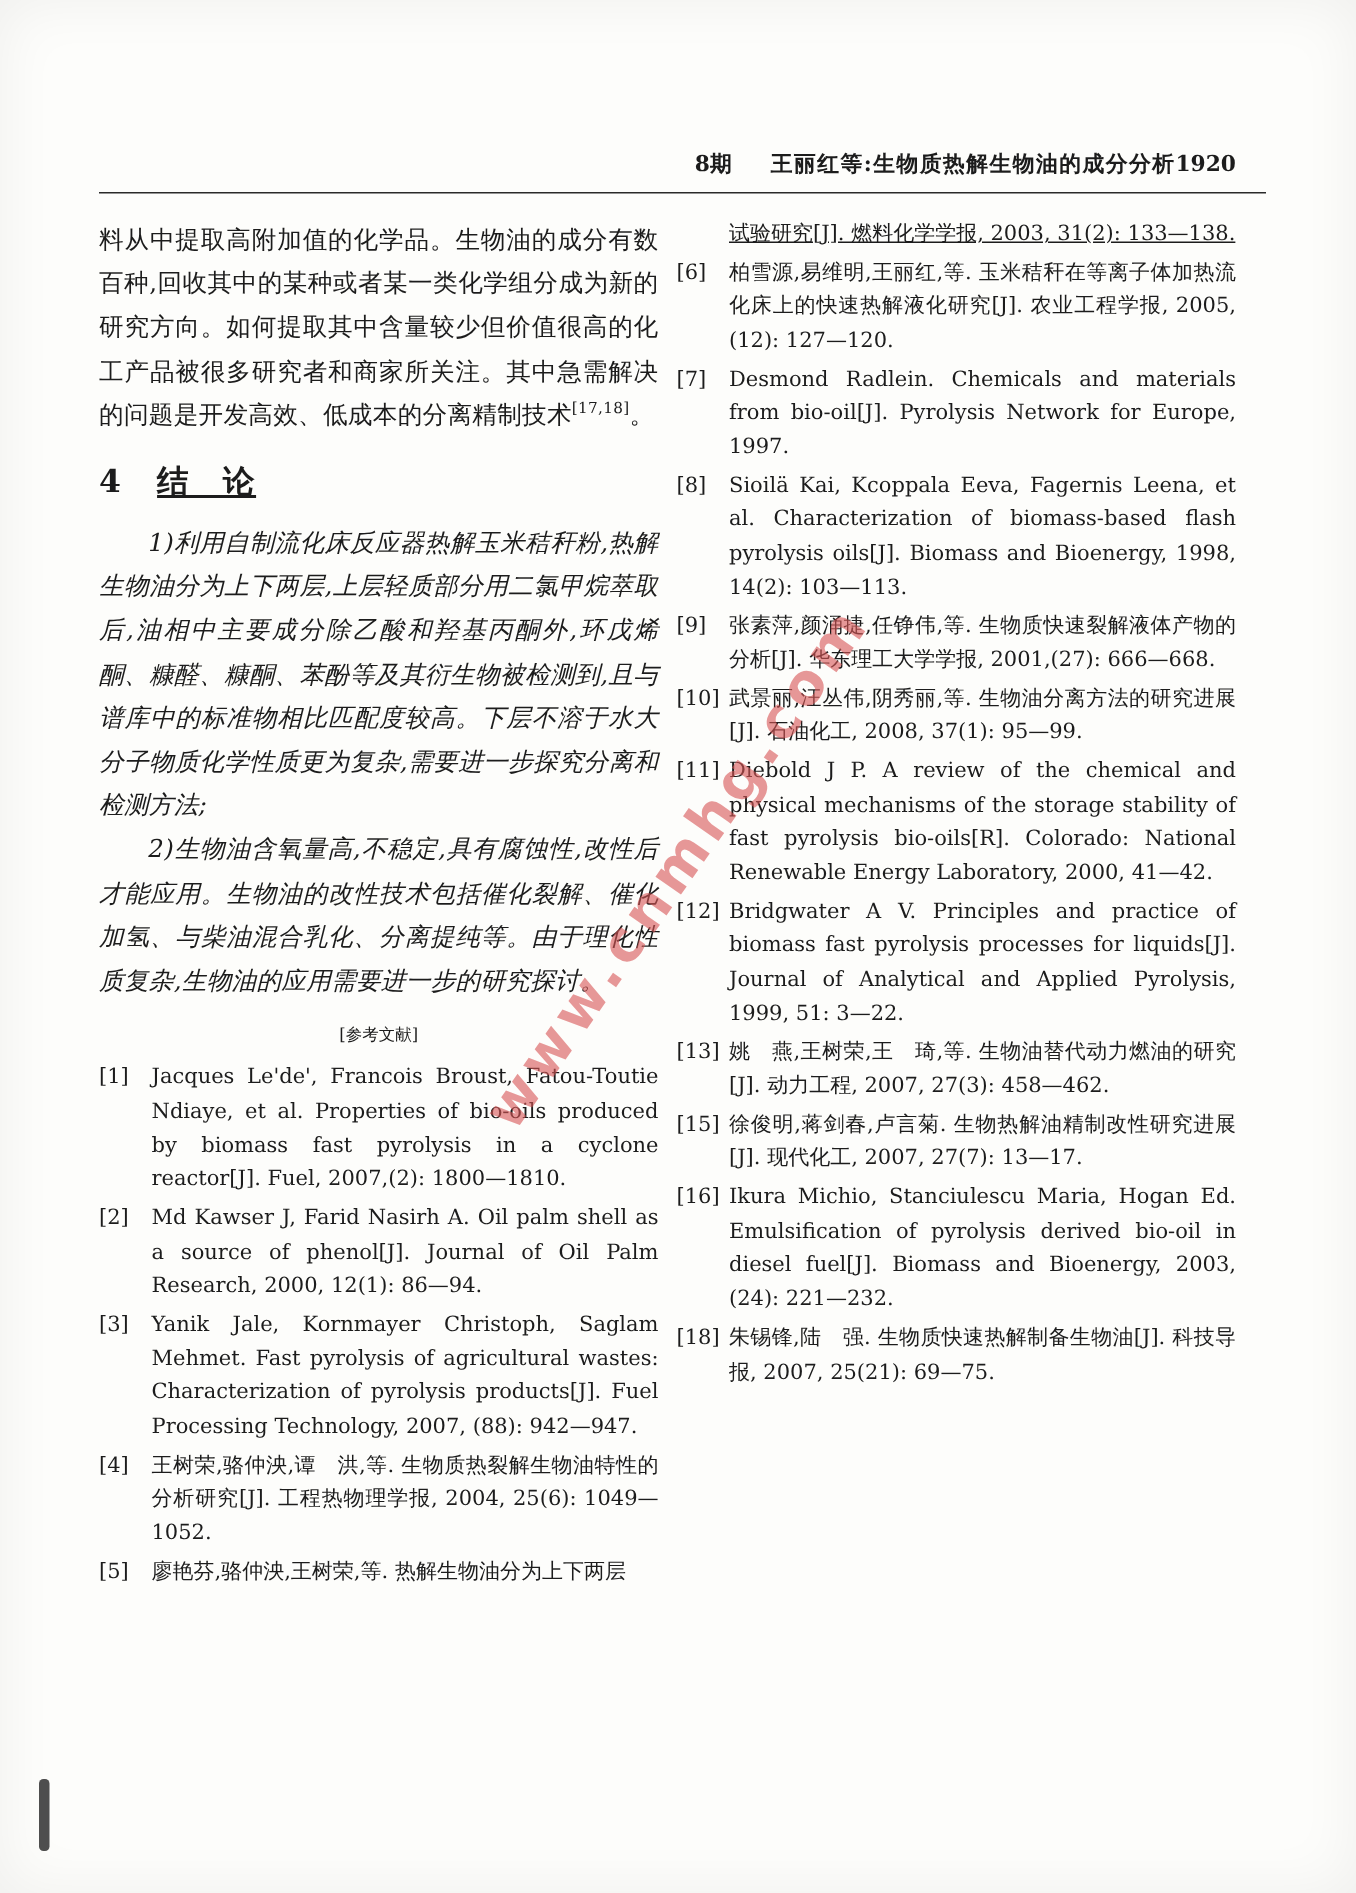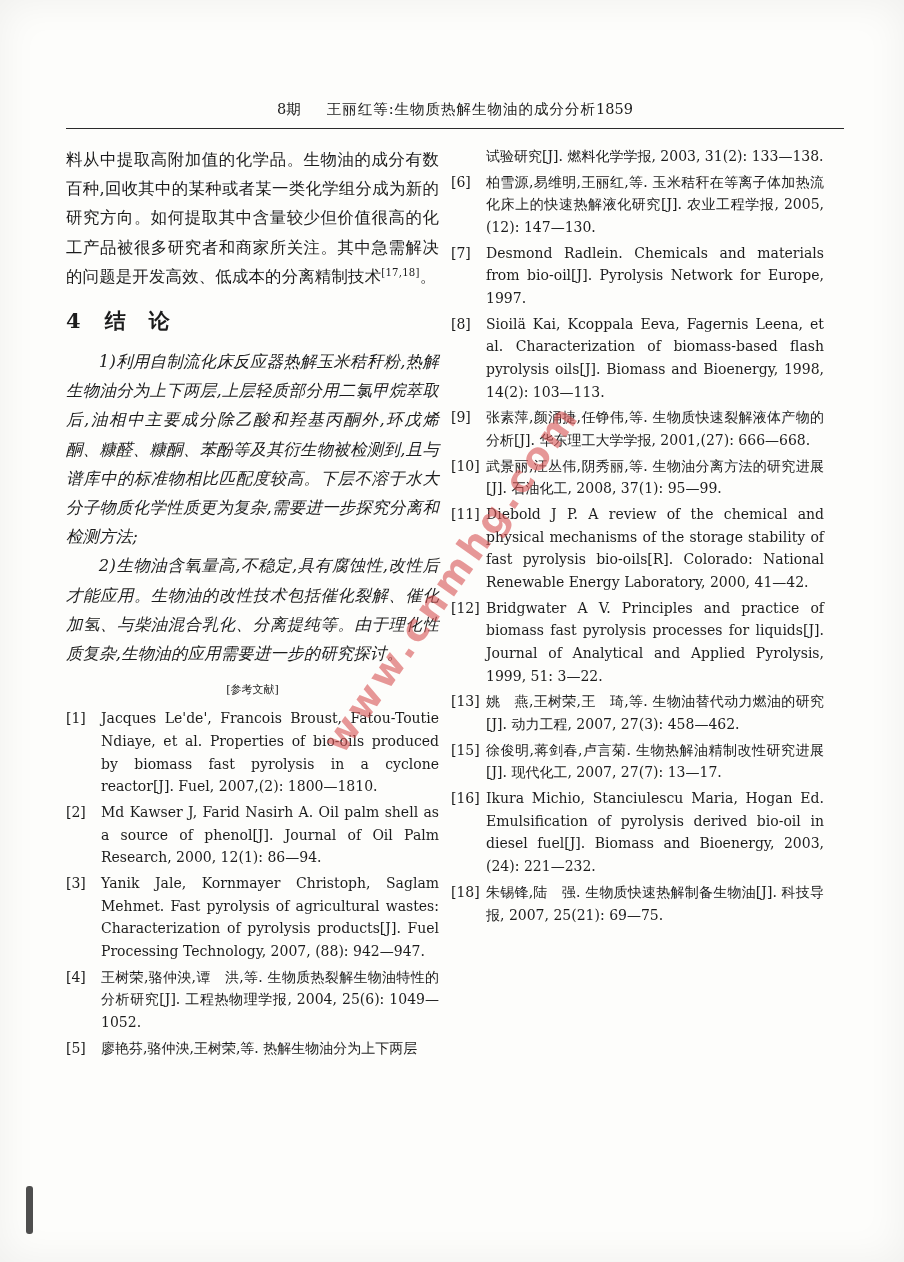--- a/index.html
+++ b/index.html
@@ -23,24 +23,25 @@
   }
   .content {
     position: absolute;
     left: 66px;
     right: 60px;
     top: 100px;
   }
   .header {
     display: flex;
     align-items: baseline;
-    justify-content: center;
+    justify-content: flex-end;
     font-size: 14.5px;
     padding: 0 20px 9px 20px;
     border-bottom: 1.6px solid #2a2a2a;
+    font-weight: bold;
   }
   .h-title { letter-spacing: 1px; margin-left: 26px; }
   .columns {
     display: flex;
     gap: 12px;
     margin-top: 16px;
   }
   .col {
     width: 373px;
     flex: 0 0 373px;
@@ -57,39 +58,39 @@
     vertical-align: super;
     font-size: 0.62em;
     line-height: 0;
   }
   .section-heading {
     font-size: 21px;
     font-weight: bold;
     margin: 16px 0 12px 0;
     letter-spacing: 1px;
   }
-  .section-heading .st { margin-left: 1.1em; }
+  .section-heading .st { margin-left: 1.1em; text-decoration: underline; }
   .refs-heading {
     text-align: center;
     font-weight: normal;
     font-size: 11px;
     margin: 14px 0 10px 0;
   }
   .ref {
     display: flex;
     font-size: 14px;
     line-height: 1.62;
     margin-bottom: 3px;
     text-align: justify;
   }
   .ref-num {
     flex: 0 0 2.5em;
   }
   .ref-text { flex: 1; }
-  .ref.continuation { padding-left: 2.5em; }
+  .ref.continuation { padding-left: 2.5em; text-decoration: underline; }
   .watermark {
     position: absolute;
     left: 332px;
     top: 726px;
     transform: rotate(-55deg);
     transform-origin: 0 50%;
     font-family: "DejaVu Sans", "Liberation Sans", sans-serif;
     font-size: 38px;
     font-weight: bold;
     letter-spacing: 4px;
@@ -111,21 +112,21 @@
 </style>
 </head>
 <body>
 
 <div class="page">
   <div class="content">
 
     <div class="header">
       <span class="h-issue">8期</span>
       <span class="h-title">王丽红等:生物质热解生物油的成分分析</span>
-      <span class="h-page">1859</span>
+      <span class="h-page">1920</span>
     </div>
 
     <div class="columns">
 
       <div class="col">
         <p class="body-para"><span>料从中提取高附加值的化学品。生物油的成分有数百种,回收其中的某种或者某一类化学组分成为新的研究方向。如何提取其中含量较少但价值很高的化工产品被很多研究者和商家所关注。其中急需解决的问题是开发高效、低成本的分离精制技术</span><span class="sup">[17,18]</span><span>。</span></p>
 
         <h2 class="section-heading">
           <span>4</span><span class="st">结　论</span>
         </h2>
@@ -156,21 +157,21 @@
           <span class="ref-text">廖艳芬,骆仲泱,王树荣,等. 热解生物油分为上下两层</span>
         </div>
       </div>
 
       <div class="col">
         <div class="ref continuation">
           <span class="ref-text">试验研究[J]. 燃料化学学报, 2003, 31(2): 133—138.</span>
         </div>
         <div class="ref">
           <span class="ref-num">[6]</span>
-          <span class="ref-text">柏雪源,易维明,王丽红,等. 玉米秸秆在等离子体加热流化床上的快速热解液化研究[J]. 农业工程学报, 2005, (12): 147—130.</span>
+          <span class="ref-text">柏雪源,易维明,王丽红,等. 玉米秸秆在等离子体加热流化床上的快速热解液化研究[J]. 农业工程学报, 2005, (12): 127—120.</span>
         </div>
         <div class="ref">
           <span class="ref-num">[7]</span>
           <span class="ref-text">Desmond Radlein. Chemicals and materials from bio-oil[J]. Pyrolysis Network for Europe, 1997.</span>
         </div>
         <div class="ref">
           <span class="ref-num">[8]</span>
           <span class="ref-text">Sioilä Kai, Kcoppala Eeva, Fagernis Leena, et al. Characterization of biomass-based flash pyrolysis oils[J]. Biomass and Bioenergy, 1998, 14(2): 103—113.</span>
         </div>
         <div class="ref">

